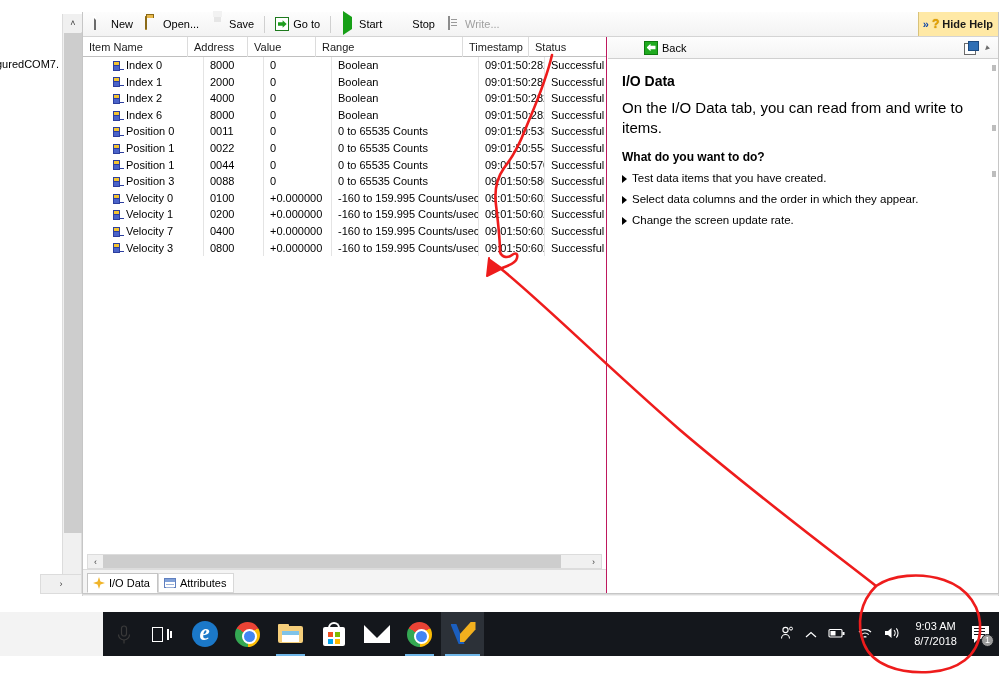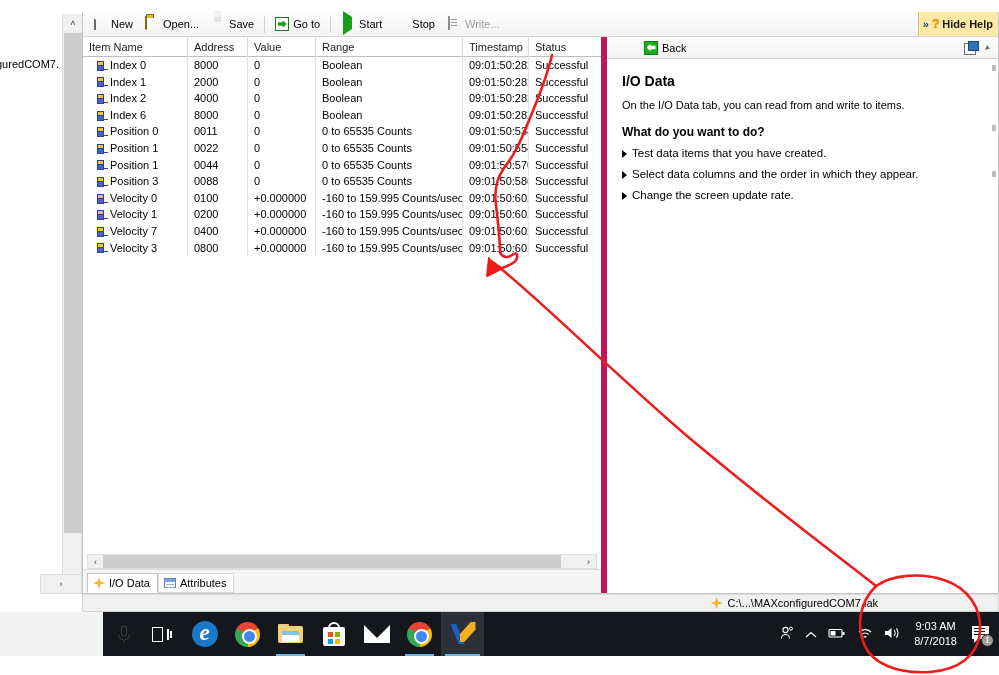--- a/index.html
+++ b/index.html
@@ -122,21 +122,21 @@
     background: #ffe9a6; border-left: 1px solid #d8c27a;
     display: flex; align-items: center; gap: 3px; padding: 0 5px 0 4px;
     font-size: 11px; font-weight: bold; color: #1a1a1a; cursor: default;
   }
   .hide-help-btn .arrowglyph { color: #1047a8; font-size: 11px; font-weight: bold; }
   .hide-help-btn .qmark { color: #e8a400; font-size: 12px; font-weight: bold; text-shadow: 0 0 1px #a07000; }
 
   
   .table-wrap {
     position: absolute; left: 0; top: 25px; width: 524px; bottom: 0;
-    background: #ffffff; border-right: 6px solid #be185d;
+    background: #ffffff; border-right: 1px solid #be185d;
   }
   .thead {
     display: flex; height: 20px; align-items: center;
     border-bottom: 1px solid #c0c0c0; background: #ffffff;
   }
   .th {
     font-size: 11px; color: #1a1a1a; padding-left: 6px;
     border-right: 1px solid #dcdcdc; height: 20px; line-height: 20px;
     overflow: hidden; white-space: nowrap; flex: 0 0 auto;
   }
@@ -153,21 +153,21 @@
     overflow: hidden; background: #fff;
   }
   .trow { display: flex; height: 16.6px; align-items: center; }
   .td {
     font-size: 11px; color: #000; padding-left: 6px;
     border-right: 1px solid #e4e4e4;
     height: 16.6px; line-height: 16.6px; white-space: nowrap; overflow:hidden;
     flex: 0 0 auto;
   }
   .td:last-child { border-right: none; }
-  .td.name { display:flex; align-items:center; gap:2px; padding-left:14px; }
+  .td.name { display:flex; align-items:center; gap:2px; padding-left:14px;margin-left:16px; }
   .item-icon {
     width: 11px; height: 11px; position: relative; flex: 0 0 11px;
   }
   .item-icon:before {
     content:"";position:absolute;left:0;top:1px;width:5px;height:4px;
     background:#f4c430;border:1px solid #2c3e9e;
   }
   .item-icon:after {
     content:"";position:absolute;left:0;bottom:0;width:5px;height:4px;
     background:#4a63c8;border:1px solid #2c3e9e;
@@ -244,21 +244,21 @@
     background:#fff; border:1px solid #6b6b6b;
   }
   .ico-window:after {
     content:""; position:absolute; right:0; top:0; width:9px; height:8px;
     background:#2f6fb5; border:1px solid #1c4a80;
   }
   .help-chev { font-size:9px; color:#6b6b6b; transform: rotate(45deg); }
 
   .help-body { padding: 14px 16px 0 14px; position:relative; }
   .help-h1 { font-size: 14px; font-weight: bold; color:#000; margin: 0 0 9px 0; }
-  .help-p  { font-size: 11px; color:#000; margin: 0 0 13px 0; line-height: 1.3; }
+  .help-p  { font-size: 15px; color:#000; margin: 0 0 13px 0; line-height: 1.3; }
   .help-h2 { font-size: 12px; font-weight: bold; color:#000; margin: 0 0 8px 0; }
   .help-link {
     display: flex; align-items: flex-start; gap: 5px;
     font-size: 11.5px; font-weight: normal; color: #000;
     margin-bottom: 9px; cursor: default;
   }
   .bullet-arrow {
     width: 0; height: 0; margin-top: 3px; flex: 0 0 auto;
     border-left: 5px solid #000;
     border-top: 4px solid transparent; border-bottom: 4px solid transparent;
@@ -276,21 +276,21 @@
     padding-right: 120px;
   }
   .status-file { display:flex; align-items:center; gap:5px; font-size:11px; color:#000; }
   .ico-ni {
     width: 12px; height: 12px; background:#f0b429;
     clip-path: polygon(50% 0%, 62% 38%, 100% 50%, 62% 62%, 50% 100%, 38% 62%, 0% 50%, 38% 38%);
   }
 
   
   .taskbar {
-    position: absolute; left: 0; bottom: 0; width: 999px; height: 63px;
+    position: absolute; left: 0; bottom: 0; width: 999px; height: 79px;
     background: #ffffff;
   }
   .taskbar-inner {
     position:absolute; left: 0; bottom: 19px; width: 999px; height: 44px;
     background: #14171c;
   }
   .tb-left-white {
     position:absolute; left:0; bottom:19px; width:103px; height:44px; background:#f3f3f3;
   }
   .tb-mic {

